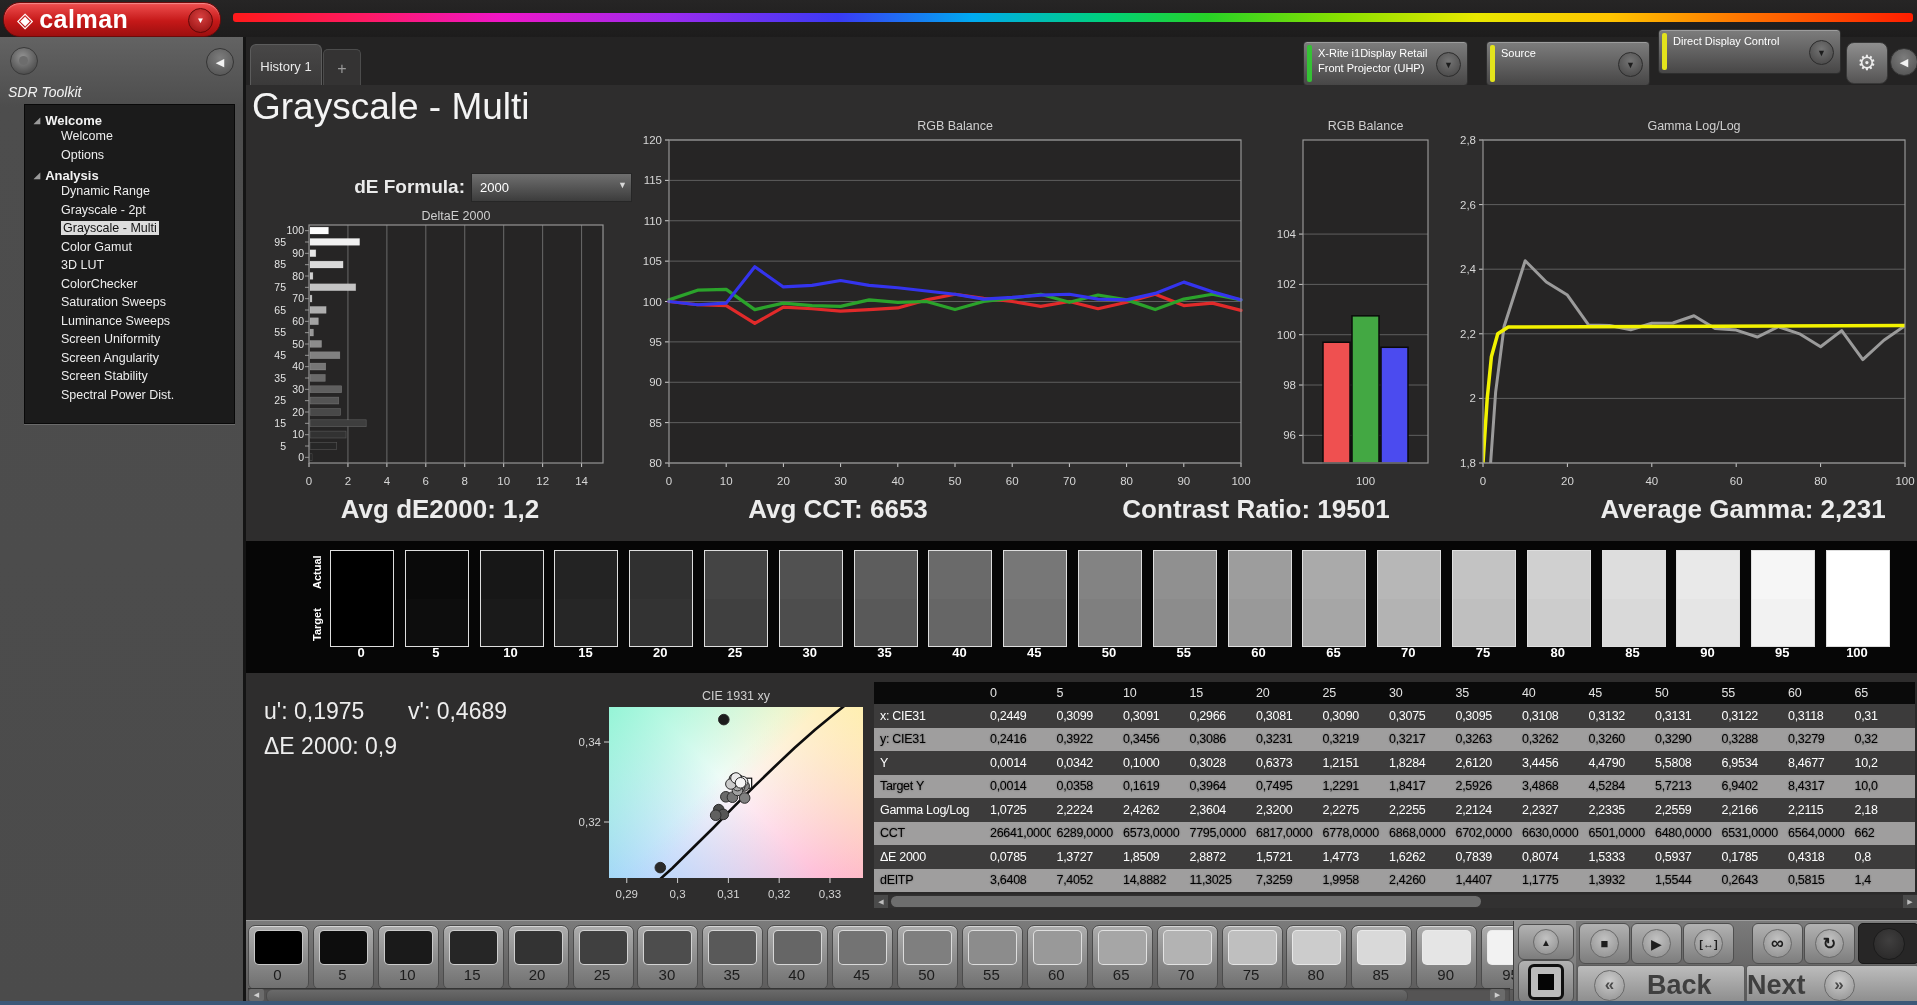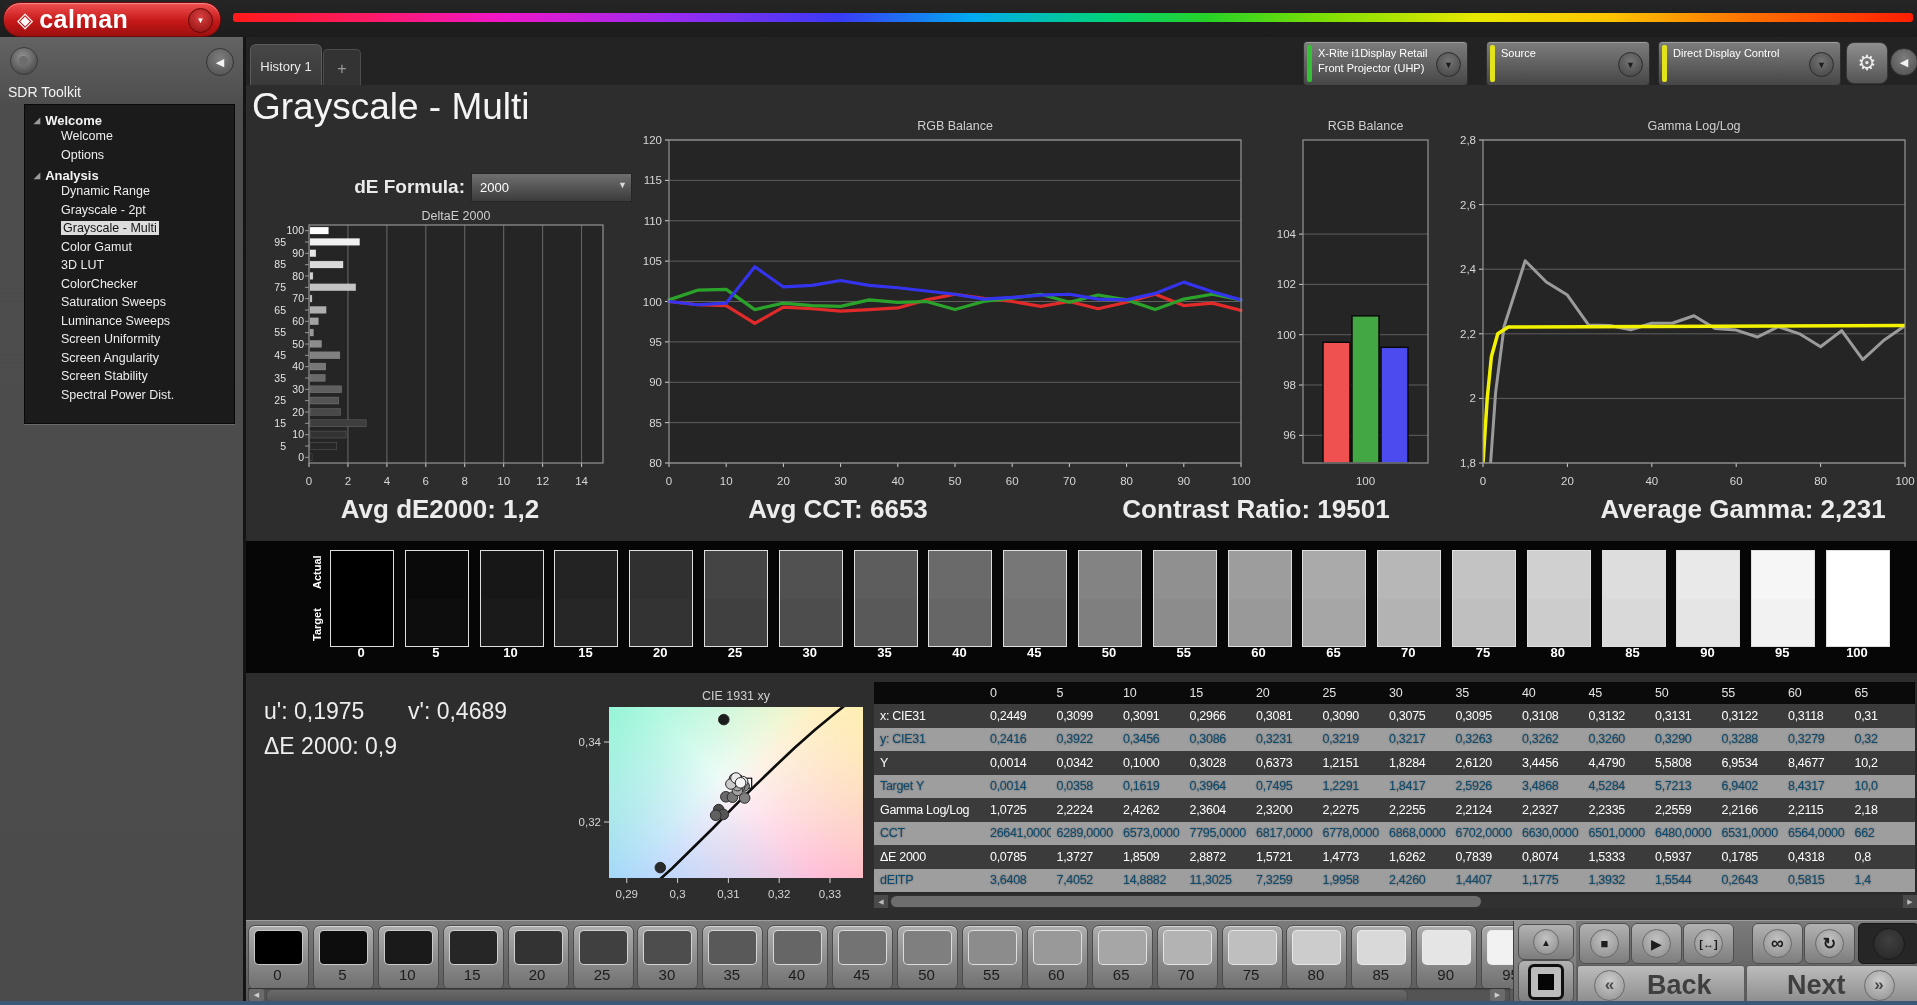--- a/index.html
+++ b/index.html
@@ -18,21 +18,21 @@
     color:#fff;font-size:8px;display:flex;align-items:center;justify-content:center;}
   #rainbow{left:233px;top:13px;width:1680px;height:9px;border-radius:3px;
     background:linear-gradient(to right,#ff1a1a 0%,#ff1a66 8%,#f016c8 16%,#9b2bf0 26%,#3a3af5 36%,#00aaf0 44%,#00d27a 52%,#27d227 58%,#8ae000 66%,#e8e800 74%,#ffc400 82%,#ff7300 90%,#ff1e00 100%);}
   
   #sidebar{left:0;top:37px;width:243px;height:968px;background:linear-gradient(#636363,#4d4d4d 70px,#4b4b4b);}
   #side-knob{left:10px;top:10px;width:26px;height:26px;border-radius:50%;
     background:radial-gradient(circle at 45% 35%,#939393,#4f4f4f 75%);border:1px solid #3a3a3a;}
   #side-knob span{position:absolute;left:8px;top:8px;width:9px;height:9px;border-radius:50%;background:#6d6d6d;}
   .round-btn{width:26px;height:26px;border-radius:50%;background:radial-gradient(circle at 50% 35%,#7d7d7d,#4e4e4e);
     border:1px solid #353535;color:#f2f2f2;font-size:11px;display:flex;align-items:center;justify-content:center;}
-  #sdr-title{left:8px;top:47px;font-size:14px;color:#f2f2f2;}
+  #sdr-title{left:8px;top:47px;font-size:14px;color:#f2f2f2;font-style:italic;}
   #tree{left:24px;top:67px;width:209px;height:312px;background:#1b1b1b;border:1px solid #090909;
     box-shadow:0 1px 0 #6a6a6a;padding-top:6px;}
   .tree-header{display:flex;align-items:center;padding-left:9px;height:18px;color:#f3f3f3;
     font-weight:bold;font-size:13px;}
   .expander{color:#9a9a9a;font-size:8px;margin-right:5px;}
   .tree-item{padding-left:36px;height:18.5px;font-size:12.5px;color:#ededed;white-space:nowrap;}
   .tree-item .sel{background:#dcdcdc;color:#121212;padding:0 2px;}
   #side-divider{left:243px;top:37px;width:3px;height:968px;background:#141414;}
   
   #tabstrip{left:246px;top:37px;width:1671px;height:48px;background:#242323;}
@@ -78,21 +78,21 @@
   #cie-bg{position:absolute;left:39px;top:19px;width:254px;height:171px;
     background:linear-gradient(135deg,rgba(140,245,210,.9),rgba(140,245,210,0) 50%),
       linear-gradient(225deg,rgba(255,240,170,.9),rgba(255,240,170,0) 50%),
       linear-gradient(45deg,rgba(160,205,255,.9),rgba(160,205,255,0) 50%),
       linear-gradient(315deg,rgba(255,172,205,.95),rgba(255,172,205,0) 58%),#fdfdfd;}
   
   #meas-table{left:874px;top:682px;width:1043px;height:212px;overflow:hidden;background:#2a2929;}
   .trow{display:flex;width:1041px;}
   .trow.thead{height:22px;background:#0a0a0a;color:#e2e2e2;}
   .trow.dark{height:23.5px;background:#3c3b3b;color:#fdfdfd;}
-  .trow.light{height:23.5px;background:#9f9e9e;color:#0c4a6e;text-shadow:0 0 2px rgba(0,0,0,.45);}
+  .trow.light{height:23.5px;background:#9f9e9e;color:#000000;text-shadow:0 0 2px rgba(0,0,0,.45);}
   .tcell{flex:0 0 66.5px;font-size:12.5px;letter-spacing:-.3px;white-space:nowrap;overflow:hidden;
     display:flex;align-items:center;padding-left:6px;box-sizing:border-box;}
   .tlabel{flex:0 0 110px;}
   #table-scroll{left:874px;top:895px;width:1043px;height:13px;background:#323131;}
   .sb-arrow{position:absolute;top:0;width:14px;height:13px;background:#4a4a4a;color:#bdbdbd;font-size:7px;
     display:flex;align-items:center;justify-content:center;}
   .sb-thumb{position:absolute;top:1px;height:11px;background:#6e6e6e;border-radius:6px;}
   
   #bottombar{left:246px;top:920px;width:1671px;height:82px;background:linear-gradient(#7b7b7b,#585757);
     border-top:1px solid #9d9d9d;}
@@ -194,21 +194,21 @@
       <span>▼</span>
     </span>
 </div>
 <div class="abs tool-drop" style="left:1486px;top:41px;width:162px;">
   <span class="tool-accent" id="source-accent" style="background: rgb(227, 227, 28);"></span>
   <span class="tool-text">Source</span>
   <span class="tool-circle">
       <span>▼</span>
     </span>
 </div>
-<div class="abs tool-drop" style="left:1658px;top:41px;width:181px;">
+<div class="abs tool-drop" style="left:1658px;top:29px;width:181px;">
   <span class="tool-accent" id="control-accent" style="background: rgb(227, 227, 28);"></span>
   <span class="tool-text">Direct Display Control</span>
   <span class="tool-circle">
       <span>▼</span>
     </span>
 </div>
 <div class="abs" id="gear-btn">
     <span>⚙</span>
   </div>
 <div class="abs round-btn" id="collapse2">
@@ -898,19 +898,19 @@
   <div id="dark-block">
       <span></span>
     </div>
   <div class="navbtn" style="left:1331px;width:166px;">
     <span class="nav-circ" style="margin-left:16px;">
         <span>«</span>
       </span>
     <span class="nav-label" style="margin-left:22px;">Back</span>
   </div>
   <div class="navbtn" style="left:1500px;width:171px;">
-    <span class="nav-label" style="margin-left:40px;">Next</span>
+    <span class="nav-label" style="">Next</span>
     <span class="nav-circ" style="margin-left:18px;">
         <span>»</span>
       </span>
   </div>
 </div>
 <div class="abs" id="bottom-edge"></div>
 
 </body></html>

